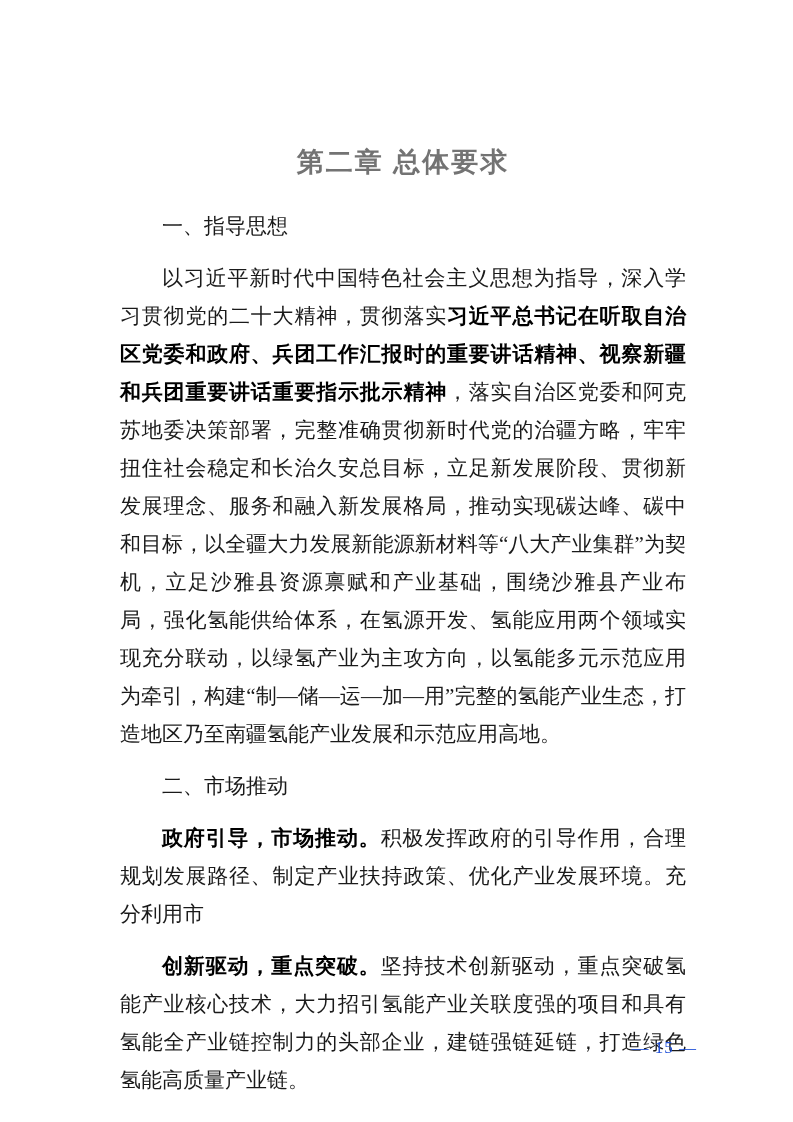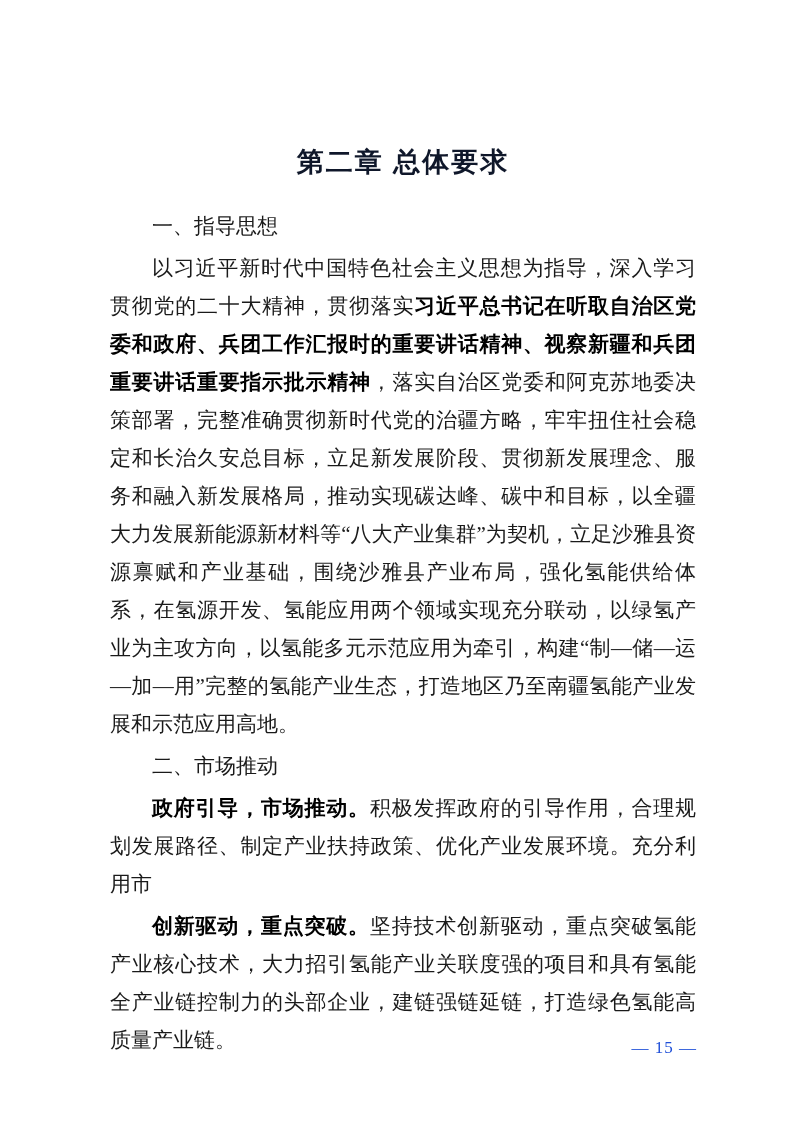--- a/index.html
+++ b/index.html
@@ -23,27 +23,27 @@
     width: 594px;
   }
   .doc-title {
     margin: 145px 0 0 0;
     text-align: center;
     font-family: "Liberation Sans", "DejaVu Sans", sans-serif;
     font-weight: 700;
     font-size: 27px;
     line-height: 34px;
     letter-spacing: 2px;
-    color: #0f172a;
+    color: #737373;
   }
   .body-text {
     margin-top: 28px;
   }
   p.para {
-    margin: 4px;
+    margin: 14px;
     padding: 0;
     font-size: 21px;
     line-height: 38px;
     text-align: justify;
     text-justify: inter-ideograph;
     text-indent: 2em;
     color: #1a1a1a;
   }
   p.para span.bold {
     font-weight: 700;

